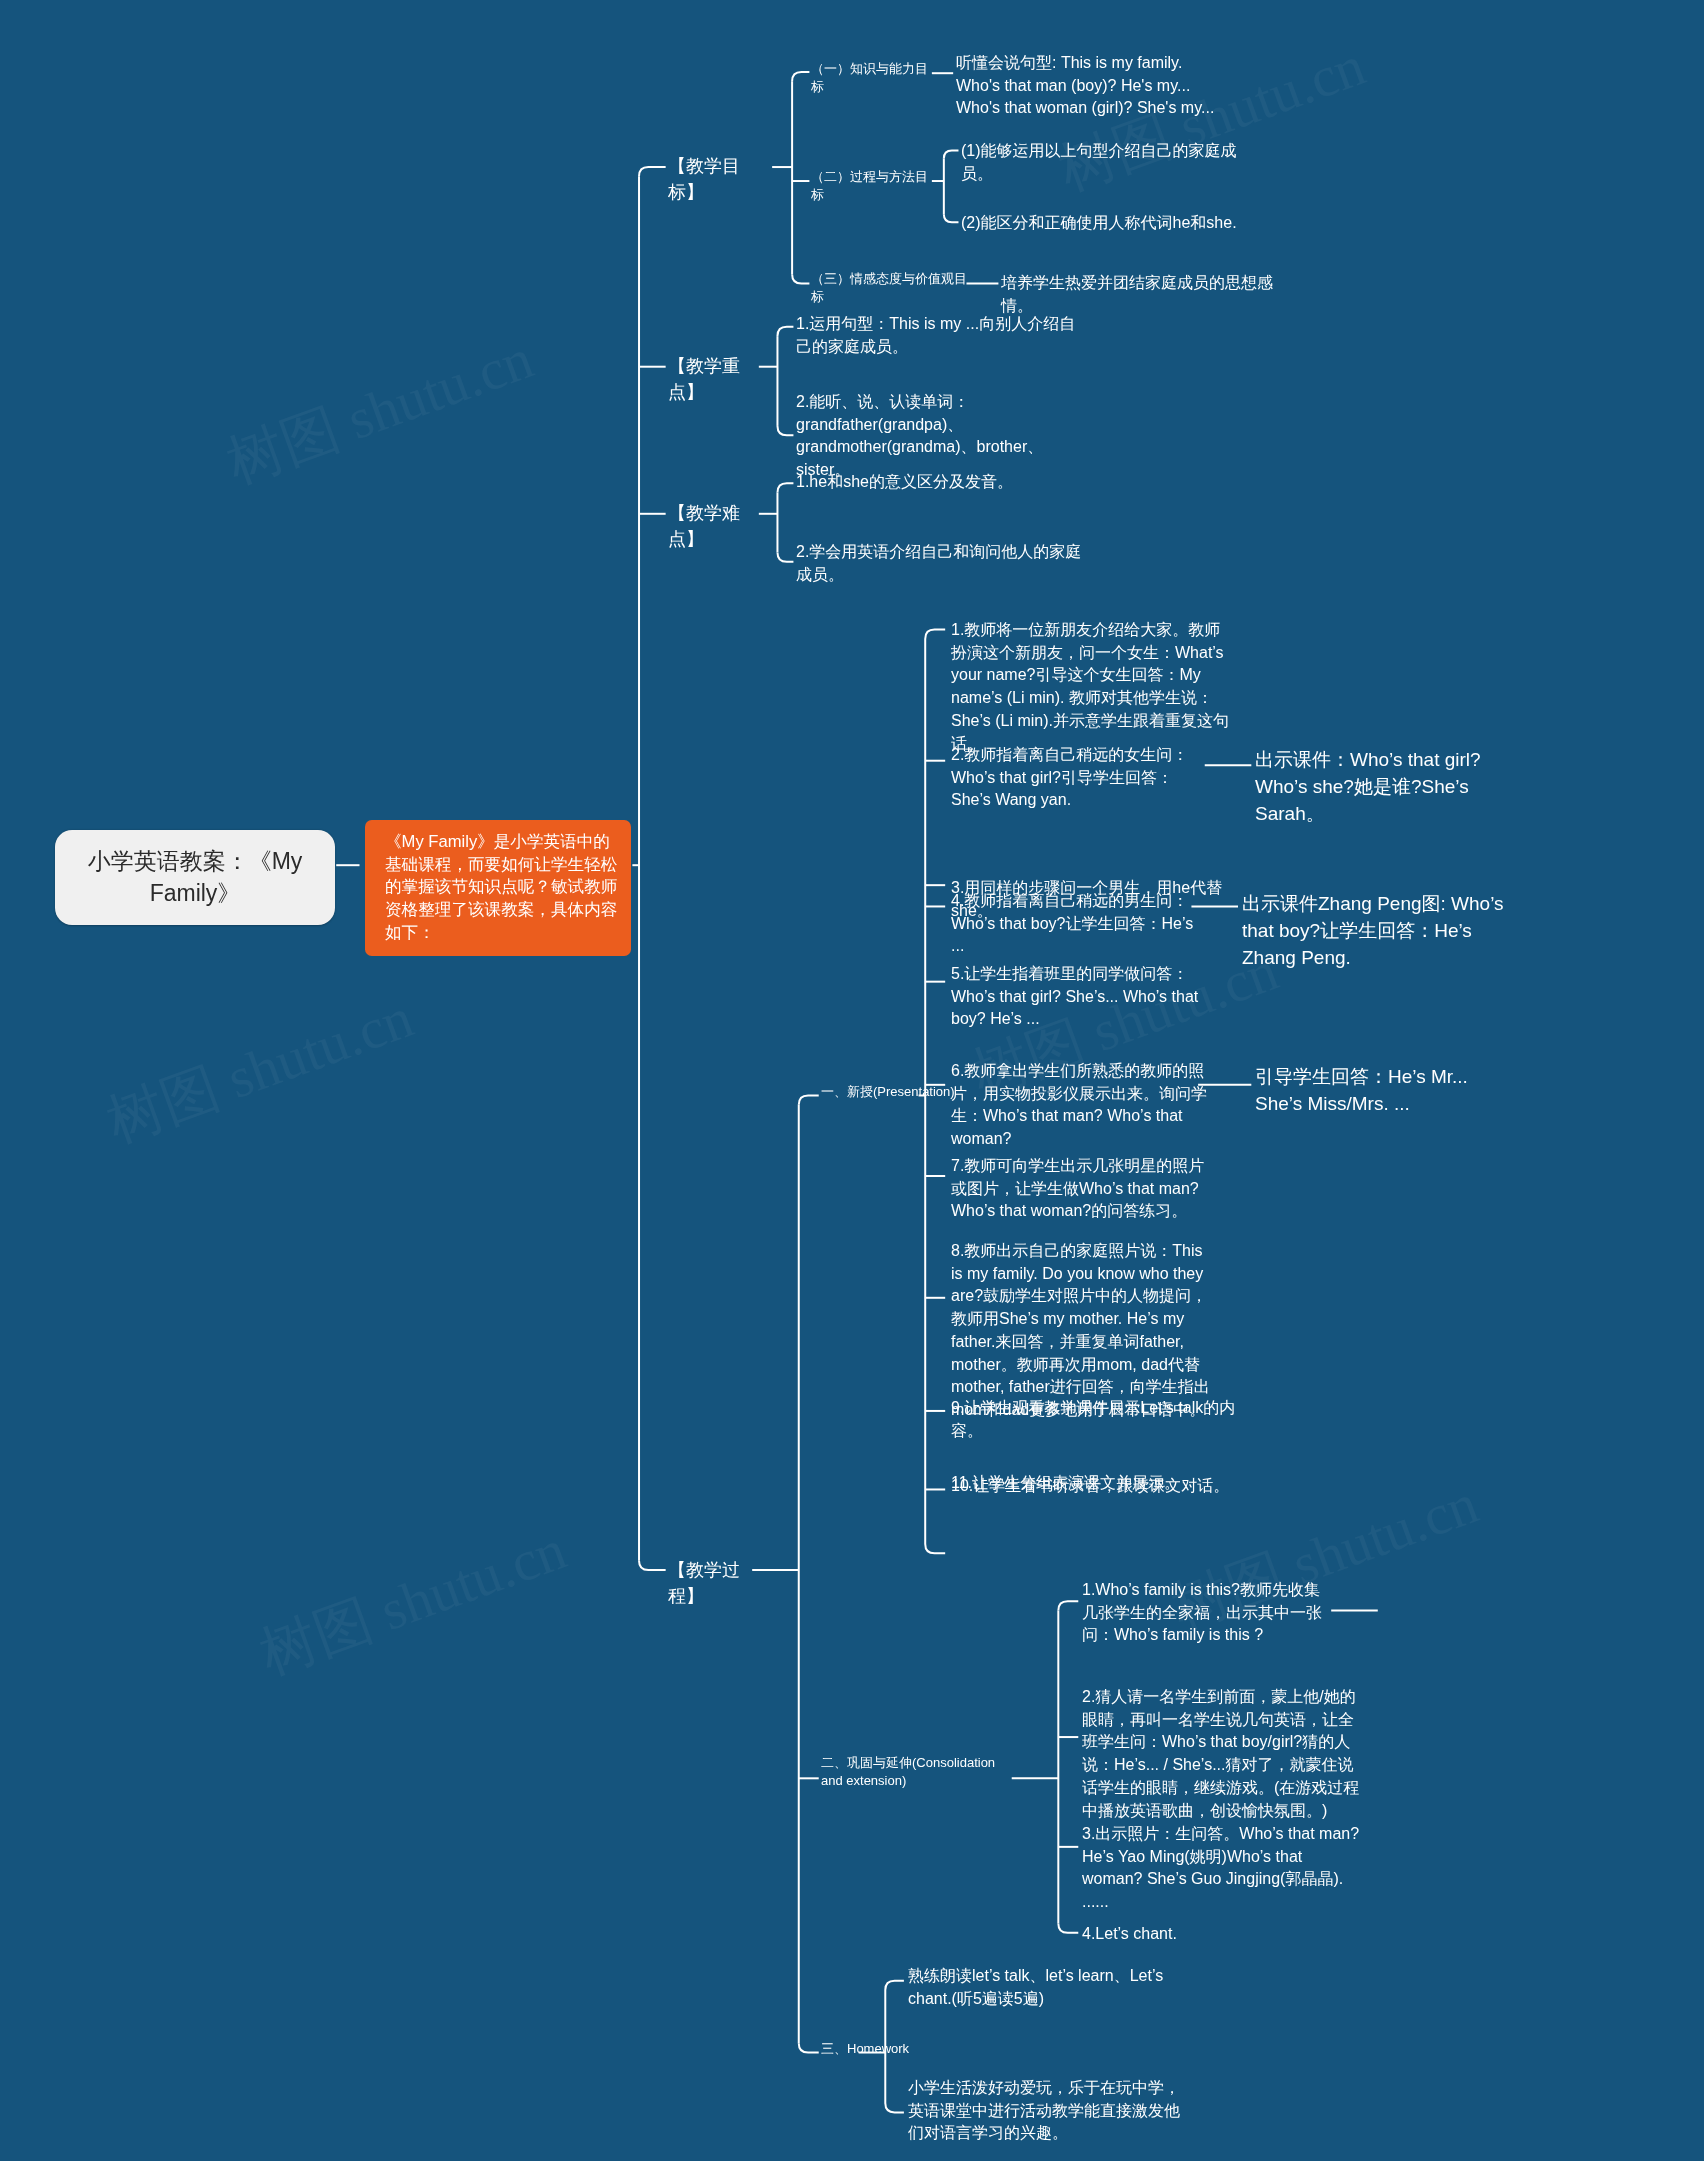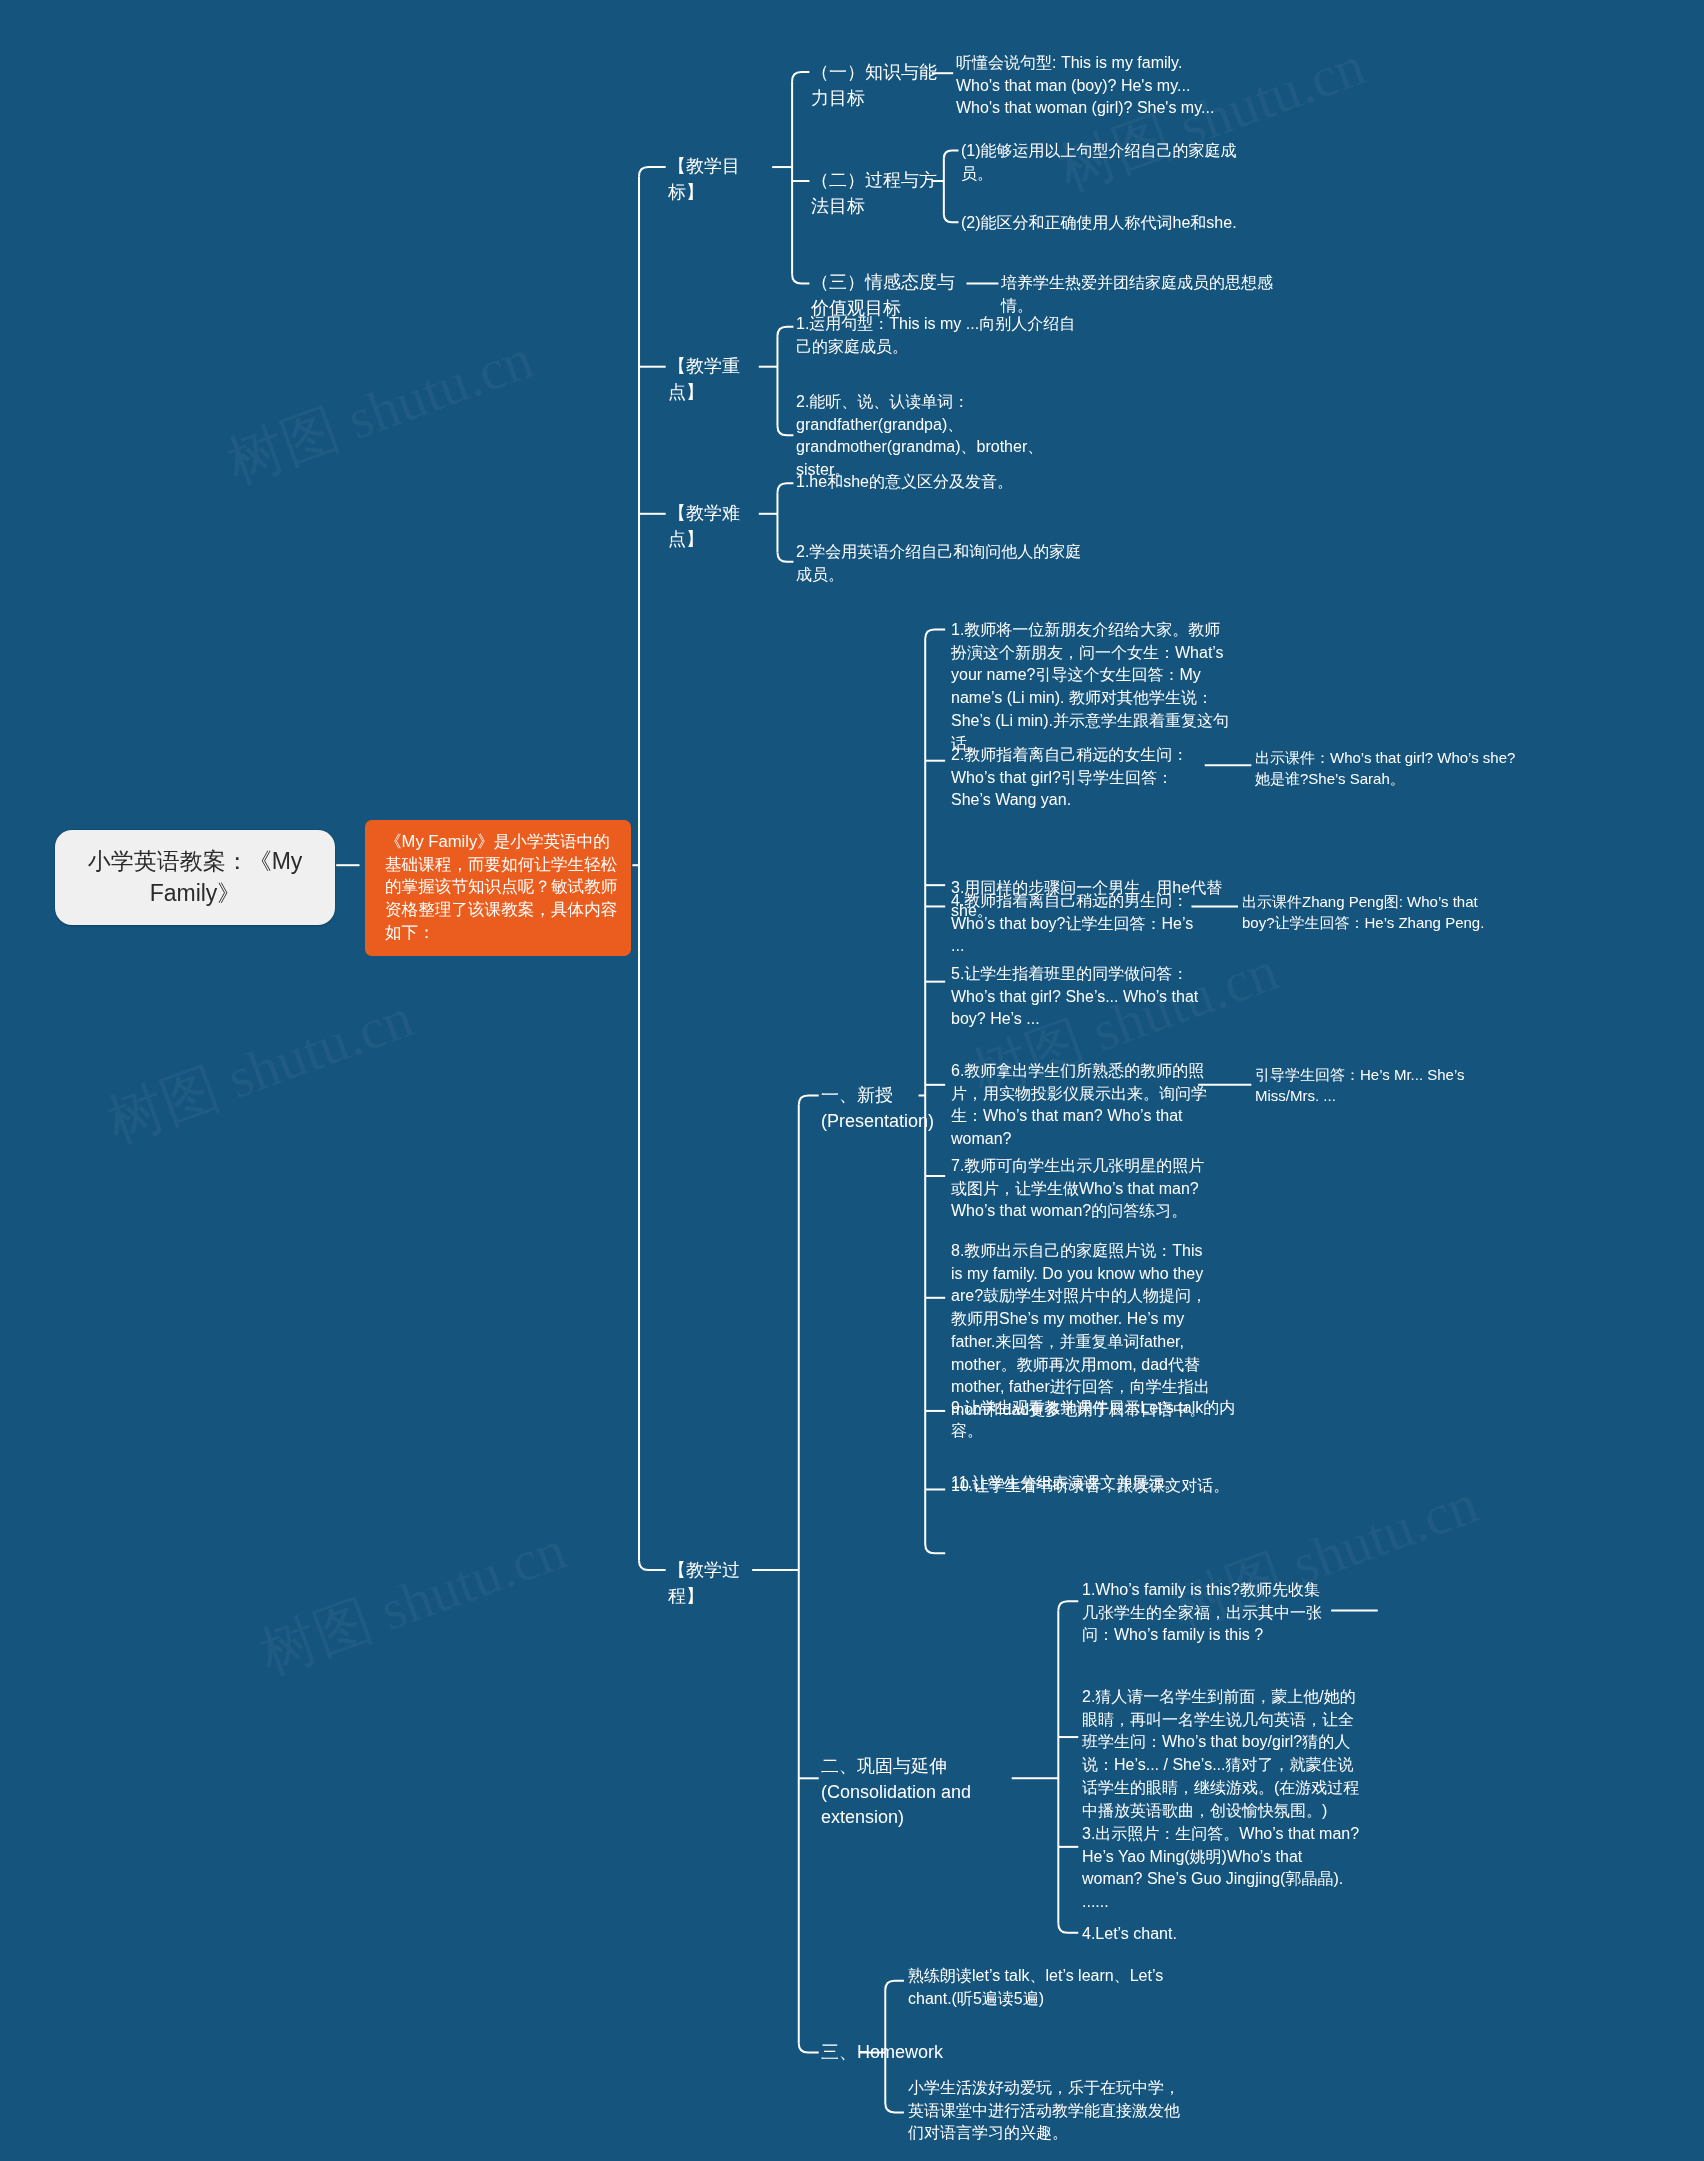--- a/index.html
+++ b/index.html
@@ -49,23 +49,23 @@
   }
   .orange{
     background:#eb5d1e;
     color:#ffffff;
     border-radius:6.7px;
     font-size:16.6px;
     padding:10.7px 10.7px;
     line-height:1.38;
   }
   .lvl1{font-size:18px;}
-  .lvl2{font-size:18px;}
+  .lvl2{font-size:13px;}
   .lvl3{font-size:16px;}
-  .lvl4{font-size:15px;}
+  .lvl4{font-size:19px;}
 </style>
 </head>
 <body>
 
 <div id="canvas">
 
   <div class="wm" style="left:220px;top:373px;">树图 shutu.cn</div>
   <div class="wm" style="left:1052px;top:80px;">树图 shutu.cn</div>
   <div class="wm" style="left:100px;top:1032px;">树图 shutu.cn</div>
   <div class="wm" style="left:965px;top:985px;">树图 shutu.cn</div>

